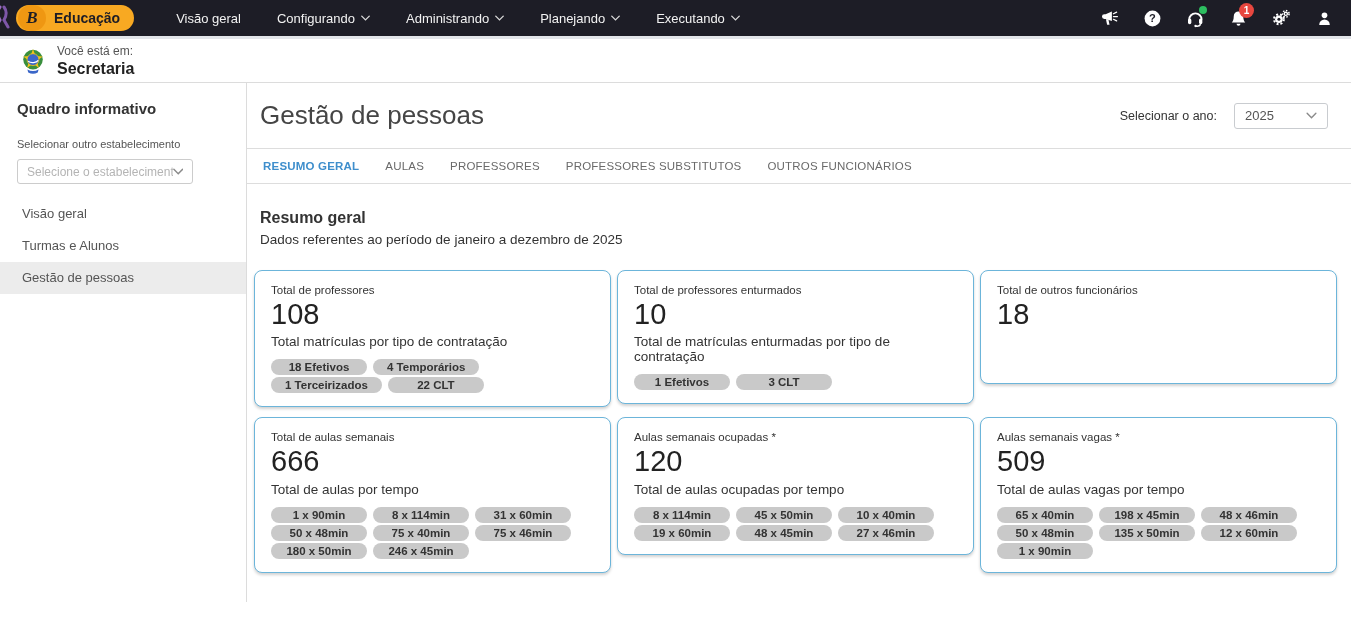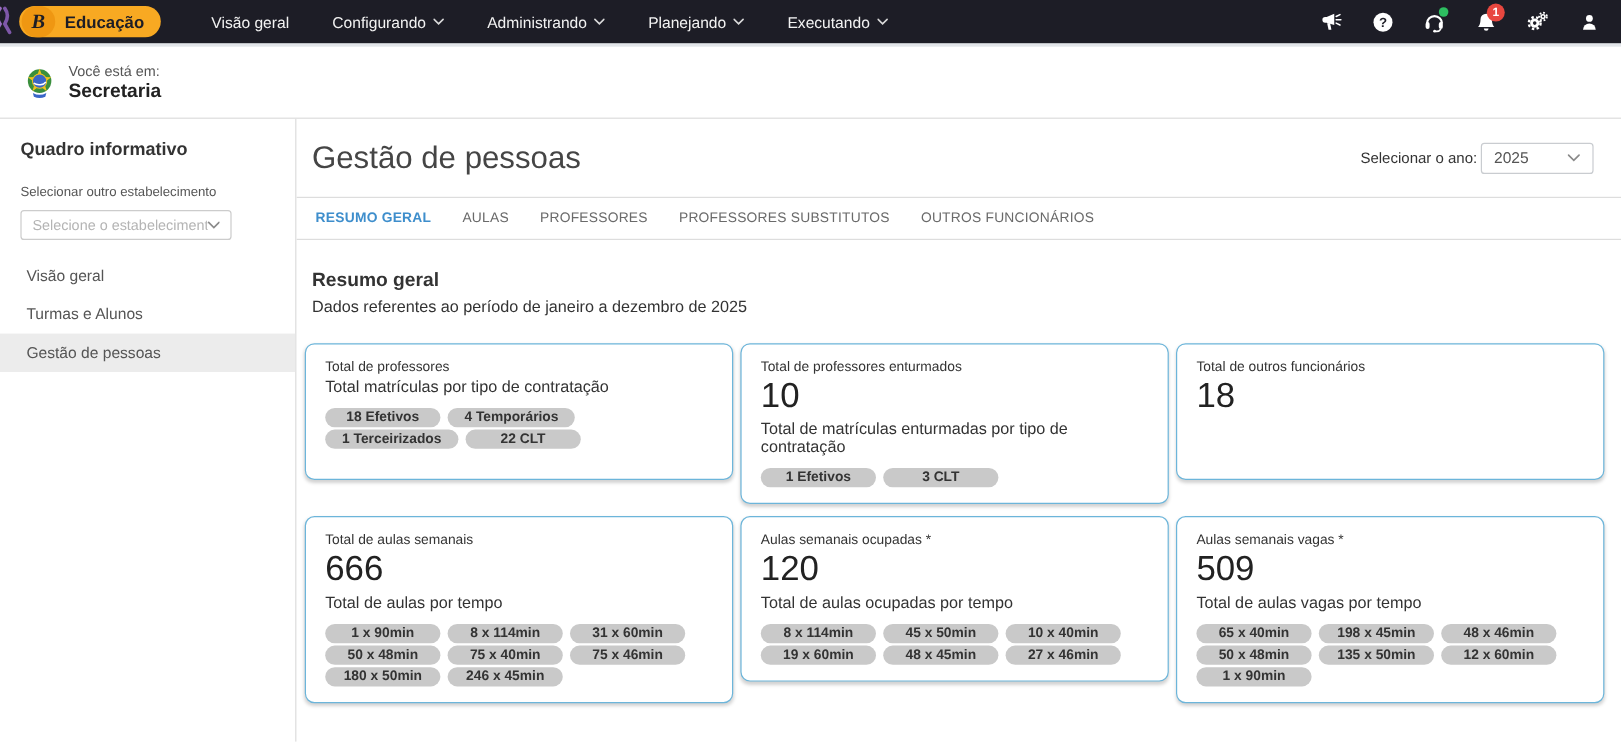--- a/index.html
+++ b/index.html
@@ -17,21 +17,21 @@
   .nav-menu { display:flex; align-items:center; margin-left:24px; height:100%; }
   .nav-item { color:#f2f2f2; font-size:13px; padding:0 18px; height:100%; display:flex; align-items:center; gap:6px; cursor:pointer; white-space:nowrap; }
   .nav-right { display:flex; align-items:center; gap:9px; }
   .nav-icon { width:34px; height:30px; display:flex; align-items:center; justify-content:center; position:relative; cursor:pointer; }
   .mini-dot { position:absolute; top:3px; right:5px; width:8px; height:8px; border-radius:50%; background:#2dbe60; }
   .badge { position:absolute; top:0px; right:1px; min-width:15px; height:15px; border-radius:50%; background:#e8473f; color:#fff;
            font-size:10px; font-weight:bold; display:flex; align-items:center; justify-content:center; }
   .nav-sep-strip { height:3px; background:#e2e5e9; }
 
   
-  .crumb-bar { height:60px; background:#fff; border-bottom:1px solid #dcdcdc; display:flex; align-items:center; padding-left:19px; }
+  .crumb-bar { height:44px; background:#fff; border-bottom:1px solid #dcdcdc; display:flex; align-items:center; padding-left:19px; }
   .crumb-text { margin-left:10px; }
   .crumb-label { font-size:12px; color:#555; }
   .crumb-loc { font-size:16px; font-weight:bold; color:#222; margin-top:2px; }
 
   
   .content { display:flex; height:519px; }
 
   
   .sidebar { width:247px; border-right:1px solid #dcdcdc; padding-top:9px; flex-shrink:0; }
   .sb-title { font-size:15px; font-weight:bold; color:#333; padding:8px 0 0 17px; }
@@ -40,21 +40,21 @@
                display:flex; align-items:center; justify-content:space-between; padding:0 9px; cursor:pointer; }
   .sb-select .ph { font-size:12px; color:#b4b4b4; white-space:nowrap; overflow:hidden; }
   .sb-menu { margin-top:14px; }
   .sb-item { height:32px; line-height:32px; padding-left:22px; font-size:13px; color:#555; cursor:pointer; white-space:nowrap; }
   .sb-item.active { background:#ececec; }
 
   
   .main { flex:1; overflow:hidden; }
   .main-header { height:66px; display:flex; align-items:center; justify-content:space-between; padding:0 23px 0 13px; border-bottom:1px solid #ddd; }
   .page-title { font-size:26px; font-weight:400; color:#454545; }
-  .year-box { display:flex; align-items:center; gap:3px; }
+  .year-box { display:flex; align-items:center; gap:17px; }
   .year-label { font-size:12.5px; color:#333; }
   .year-select { width:94px; height:26px; border:1px solid #c9ccd0; border-radius:3px; display:flex; align-items:center;
                  justify-content:space-between; padding:0 10px; font-size:13px; color:#555; cursor:pointer; background:#fff; }
   .tabs { height:35px; display:flex; align-items:center; gap:26px; padding:0 16px; border-bottom:1px solid #ddd; }
   .tab { font-size:11.5px; letter-spacing:0.2px; color:#6a6a6a; cursor:pointer; white-space:nowrap; font-weight:500; }
   .tab.active { color:#3e8ecc; font-weight:700; }
 
   .section-head { margin:25px 0 0 13px; }
   .section-title { font-size:16px; font-weight:bold; color:#333; }
   .section-sub { font-size:13.5px; color:#333; margin-top:5px; }
@@ -224,20 +224,21 @@
       </div>
 
     <div class="section-head">
       <div class="section-title">Resumo geral</div>
       <div class="section-sub">Dados referentes ao período de janeiro a dezembro de 2025</div>
     </div>
 
     <div class="cards" id="cards-grid">
         <div class="card">
           <div class="card-label">Total de professores</div>
+          <div class="card-value">108</div>
           <div class="card-sublabel">Total matrículas por tipo de contratação</div>
           <div class="pills">
             <span class="pill">18 Efetivos</span>
             <span class="pill">4 Temporários</span>
             <span class="pill">1 Terceirizados</span>
             <span class="pill">22 CLT</span>
           </div>
         </div>
         <div class="card">
           <div class="card-label">Total de professores enturmados</div>

